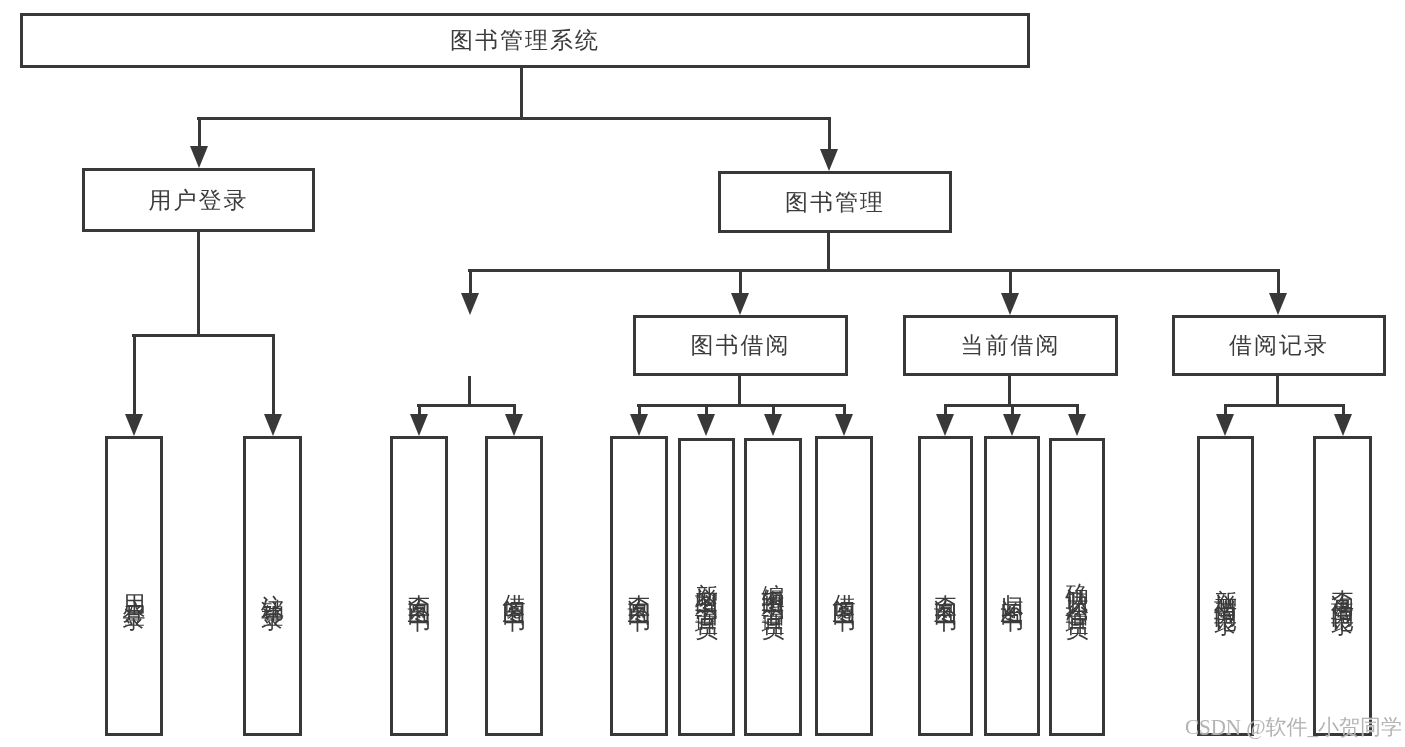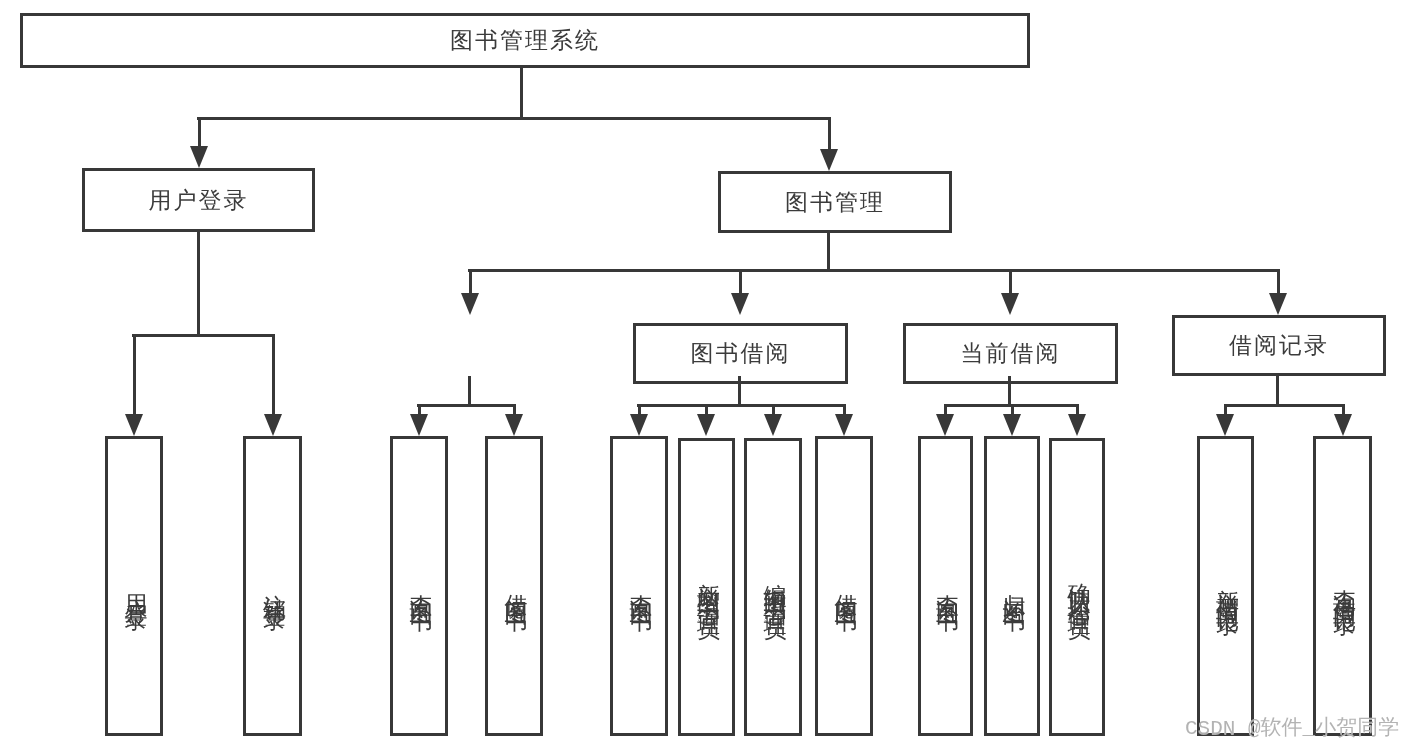--- a/index.html
+++ b/index.html
@@ -2,21 +2,21 @@
 <html><head>
 <meta charset="utf-8">
 <style>
   html, body { margin: 0; padding: 0; background: #ffffff; }
   .stage {
     position: relative;
     width: 1405px;
     height: 747px;
     background: #ffffff;
     overflow: hidden;
-    font-family: Liberation Mono, monospace;
+    font-family: Liberation Serif, serif;
   }
   .box {
     position: absolute;
     box-sizing: border-box;
     border: 3px solid #383838;
     background: #ffffff;
     display: flex;
     align-items: center;
     justify-content: center;
     color: #3b3b3b;
@@ -83,24 +83,24 @@
   <div class="line" style="left:468px;top:269px;width:812px;height:3px;"></div>
   <div class="line" style="left:469px;top:269px;width:3px;height:25px;"></div>
   <div class="tri" style="left:461px;top:293px;"></div>
   <div class="line" style="left:739px;top:269px;width:3px;height:25px;"></div>
   <div class="tri" style="left:731px;top:293px;"></div>
   <div class="line" style="left:1009px;top:269px;width:3px;height:25px;"></div>
   <div class="tri" style="left:1001px;top:293px;"></div>
   <div class="line" style="left:1277px;top:269px;width:3px;height:25px;"></div>
   <div class="tri" style="left:1269px;top:293px;"></div>
 
-  <div class="box h" style="left:633px;top:315px;width:215px;height:61px;margin-top:8px;">
+  <div class="box h" style="left:633px;top:315px;width:215px;height:61px;">
     <span class="lbl">图书借阅</span>
   </div>
-  <div class="box h" style="left:903px;top:315px;width:215px;height:61px;margin-top:8px;">
+  <div class="box h" style="left:903px;top:315px;width:215px;height:61px;">
     <span class="lbl">当前借阅</span>
   </div>
   <div class="box h" style="left:1172px;top:315px;width:214px;height:61px;">
     <span class="lbl">借阅记录</span>
   </div>
 
   <div class="line" style="left:468px;top:376px;width:3px;height:29px;"></div>
   <div class="line" style="left:417px;top:404px;width:98px;height:3px;"></div>
   <div class="line" style="left:418px;top:404px;width:3px;height:11px;"></div>
   <div class="tri" style="left:410px;top:414px;"></div>

